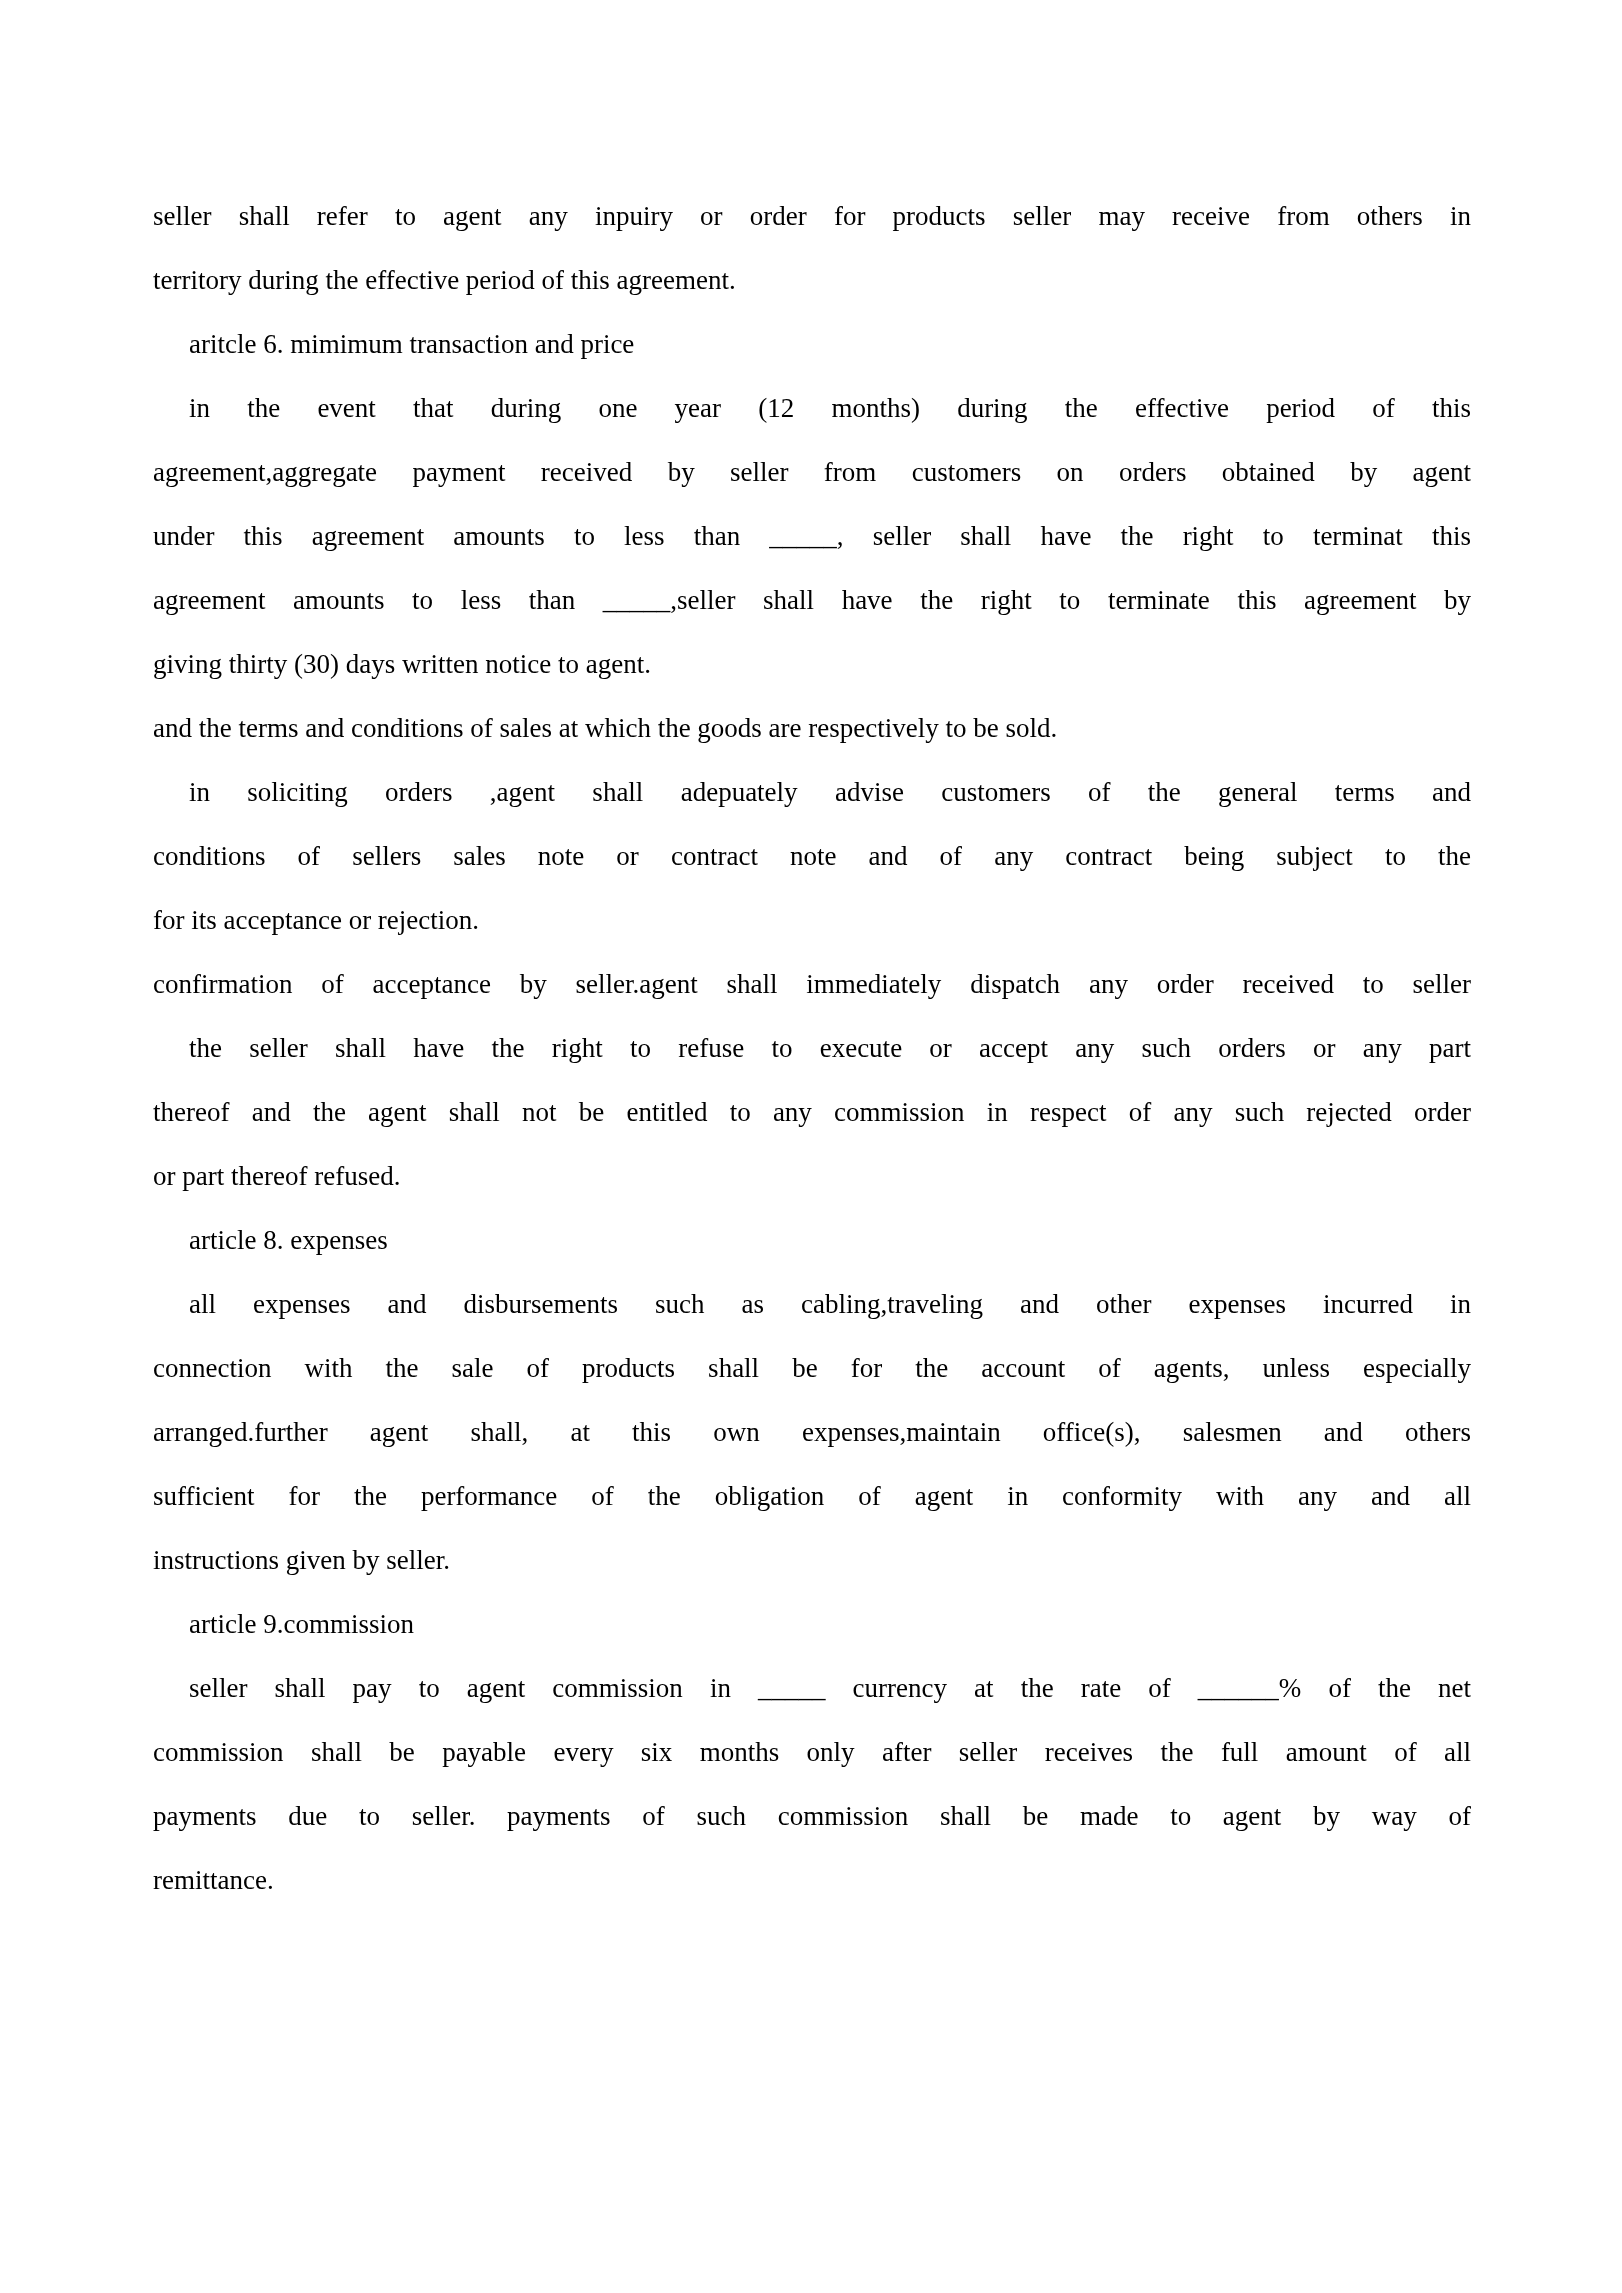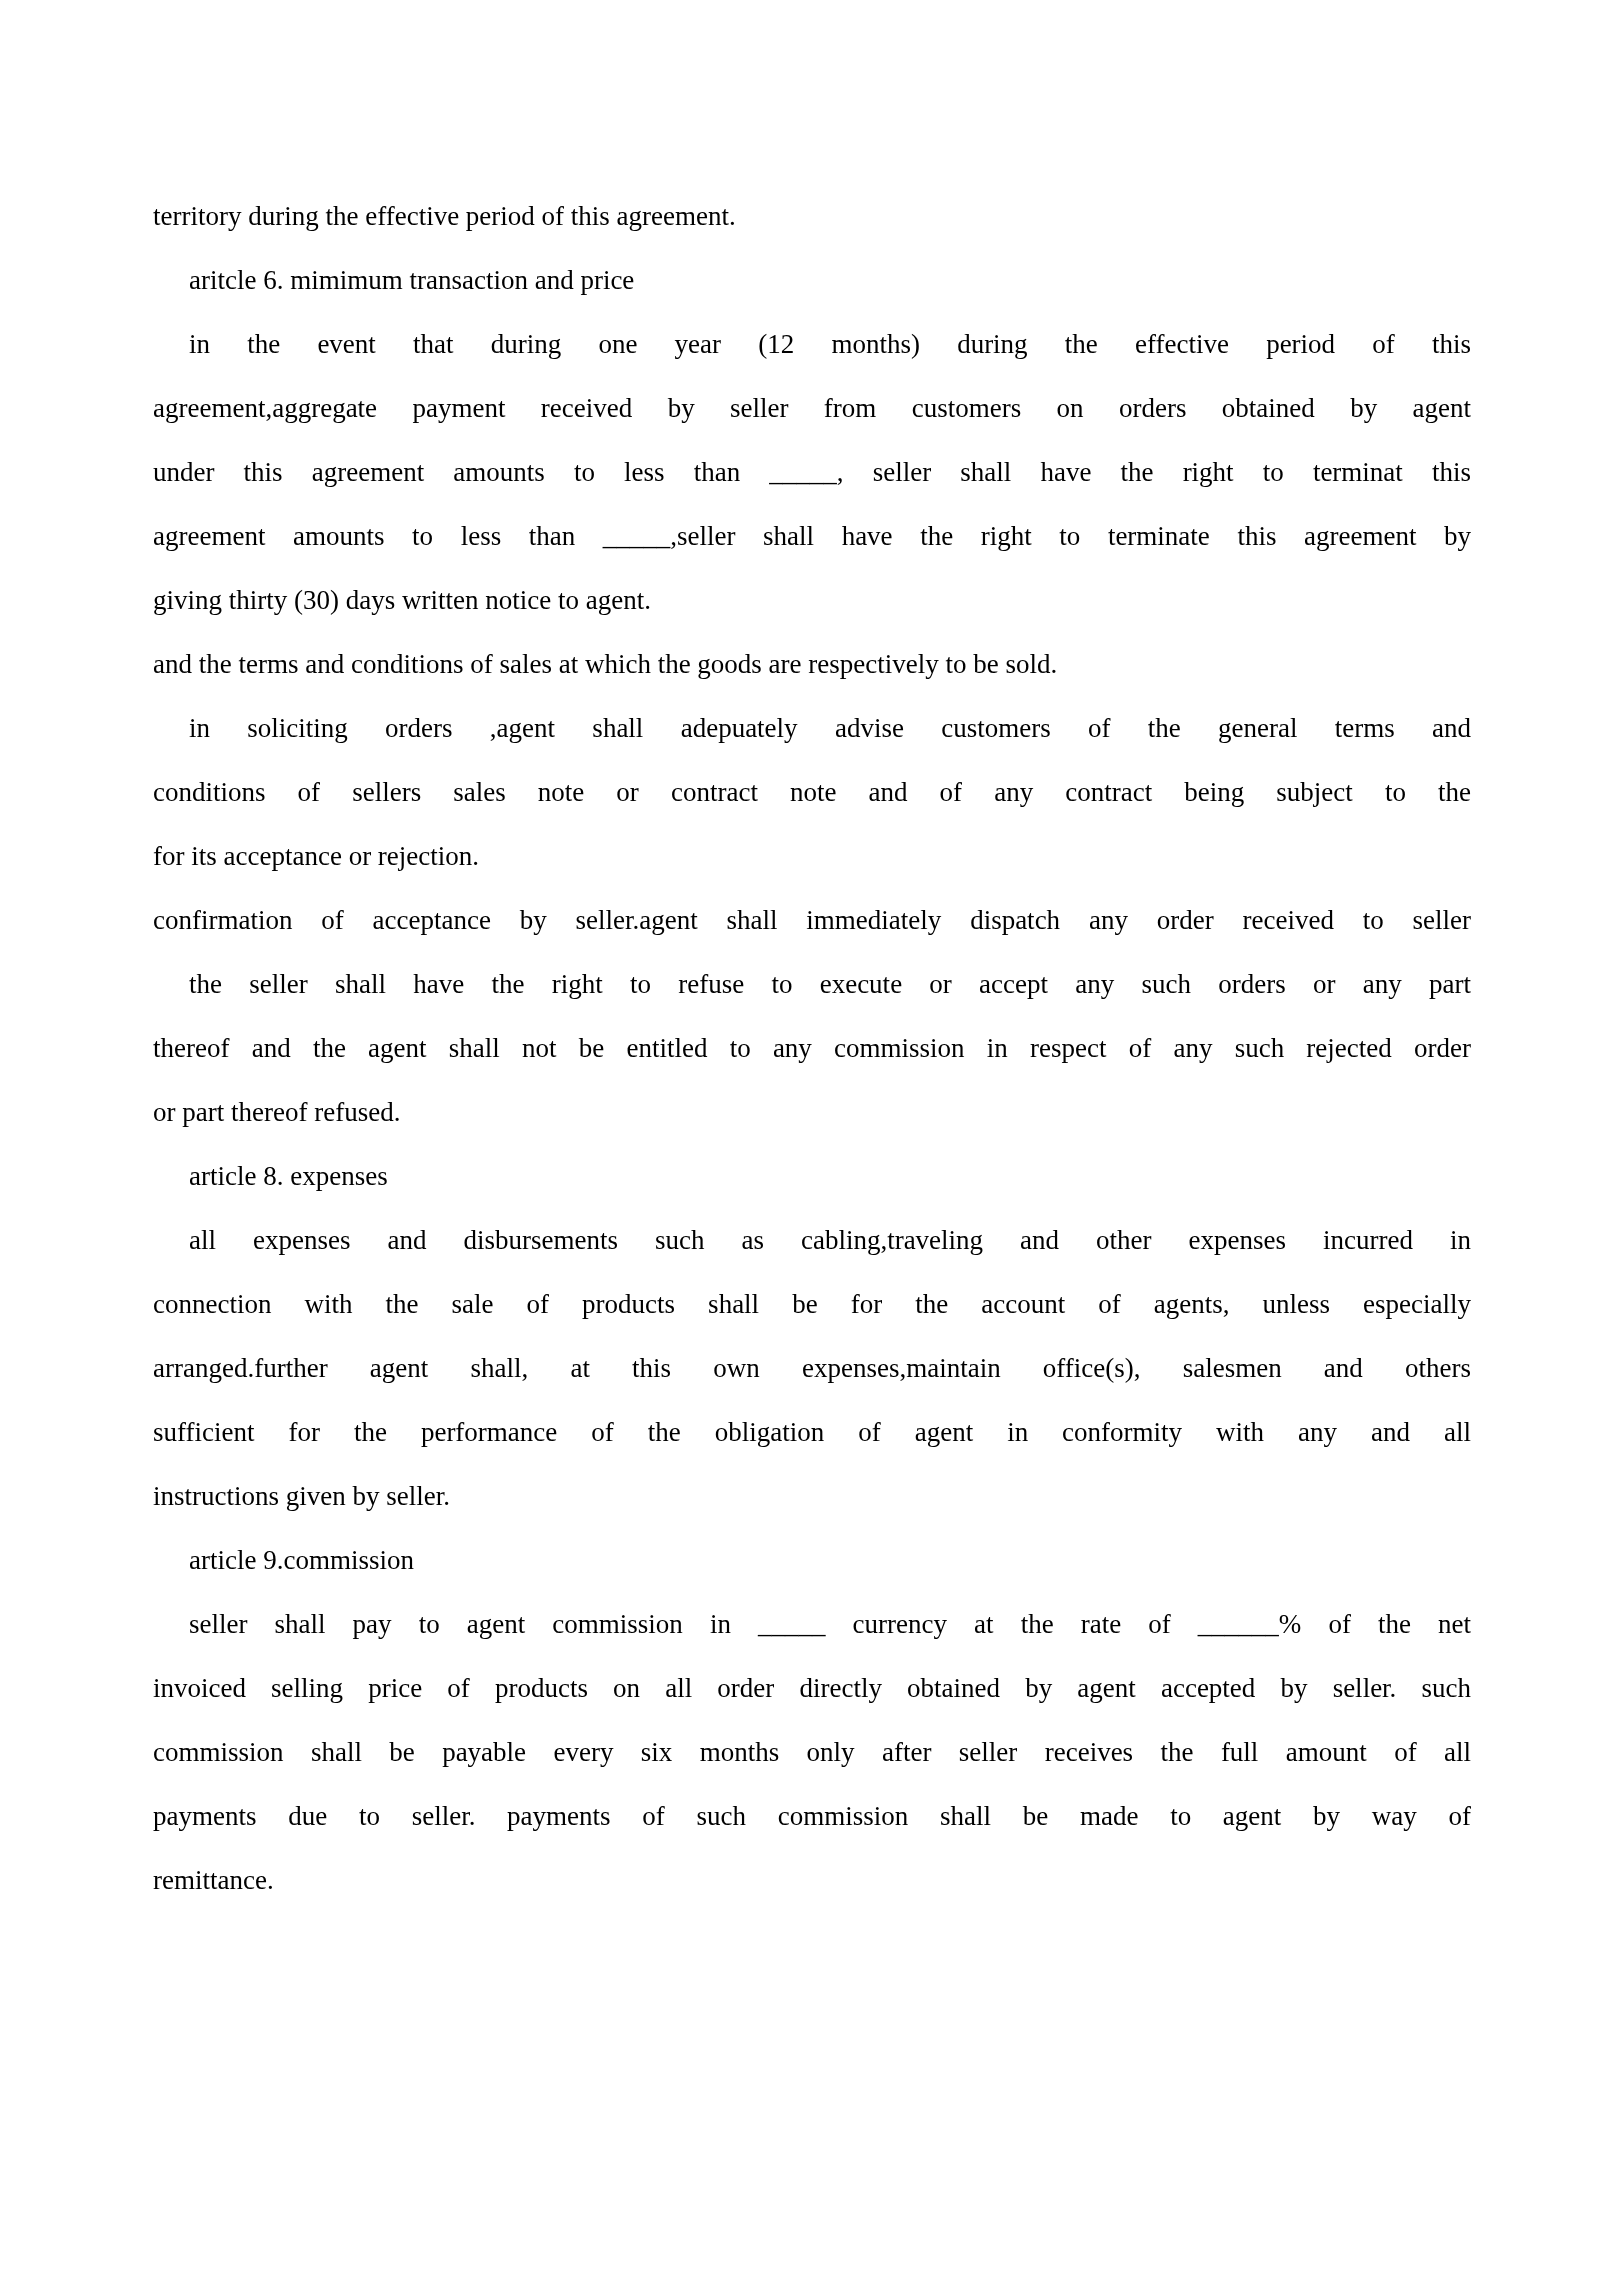--- a/index.html
+++ b/index.html
@@ -36,20 +36,21 @@
   }
   .line.indent {
     text-indent: 36px;
   }
 </style>
 </head>
 <body>
 
 <div class="page">
   <div class="content">
+      <div class="line justify">seller shall refer to agent any inpuiry or order for products seller may receive from others in</div>
       <div class="line">territory during the effective period of this agreement.</div>
       <div class="line indent">aritcle 6. mimimum transaction and price</div>
       <div class="line indent justify">in the event that during one year (12 months) during the effective period of this</div>
       <div class="line justify">agreement,aggregate payment received by seller from customers on orders obtained by agent</div>
       <div class="line justify">under this agreement amounts to less than _____, seller shall have the right to terminat this</div>
       <div class="line justify">agreement amounts to less than _____,seller shall have the right to terminate this agreement by</div>
       <div class="line">giving thirty (30) days written notice to agent.</div>
       <div class="line">and the terms and conditions of sales at which the goods are respectively to be sold.</div>
       <div class="line indent justify">in soliciting orders ,agent shall adepuately advise customers of the general terms and</div>
       <div class="line justify">conditions of sellers sales note or contract note and of any contract being subject to the</div>
@@ -59,19 +60,18 @@
       <div class="line justify">thereof and the agent shall not be entitled to any commission in respect of any such rejected order</div>
       <div class="line">or part thereof refused.</div>
       <div class="line indent">article 8. expenses</div>
       <div class="line indent justify">all expenses and disbursements such as cabling,traveling and other expenses incurred in</div>
       <div class="line justify">connection with the sale of products shall be for the account of agents, unless especially</div>
       <div class="line justify">arranged.further agent shall, at this own expenses,maintain office(s), salesmen and others</div>
       <div class="line justify">sufficient for the performance of the obligation of agent in conformity with any and all</div>
       <div class="line">instructions given by seller.</div>
       <div class="line indent">article 9.commission</div>
       <div class="line indent justify">seller shall pay to agent commission in _____ currency at the rate of ______% of the net</div>
-      <div class="line justify">invoiced selling price of products on all order directly obtained by agent accepted by seller. such</div>
       <div class="line justify">commission shall be payable every six months only after seller receives the full amount of all</div>
       <div class="line justify">payments due to seller. payments of such commission shall be made to agent by way of</div>
       <div class="line">remittance.</div>
     </div>
 </div>
 
 
 </body></html>

